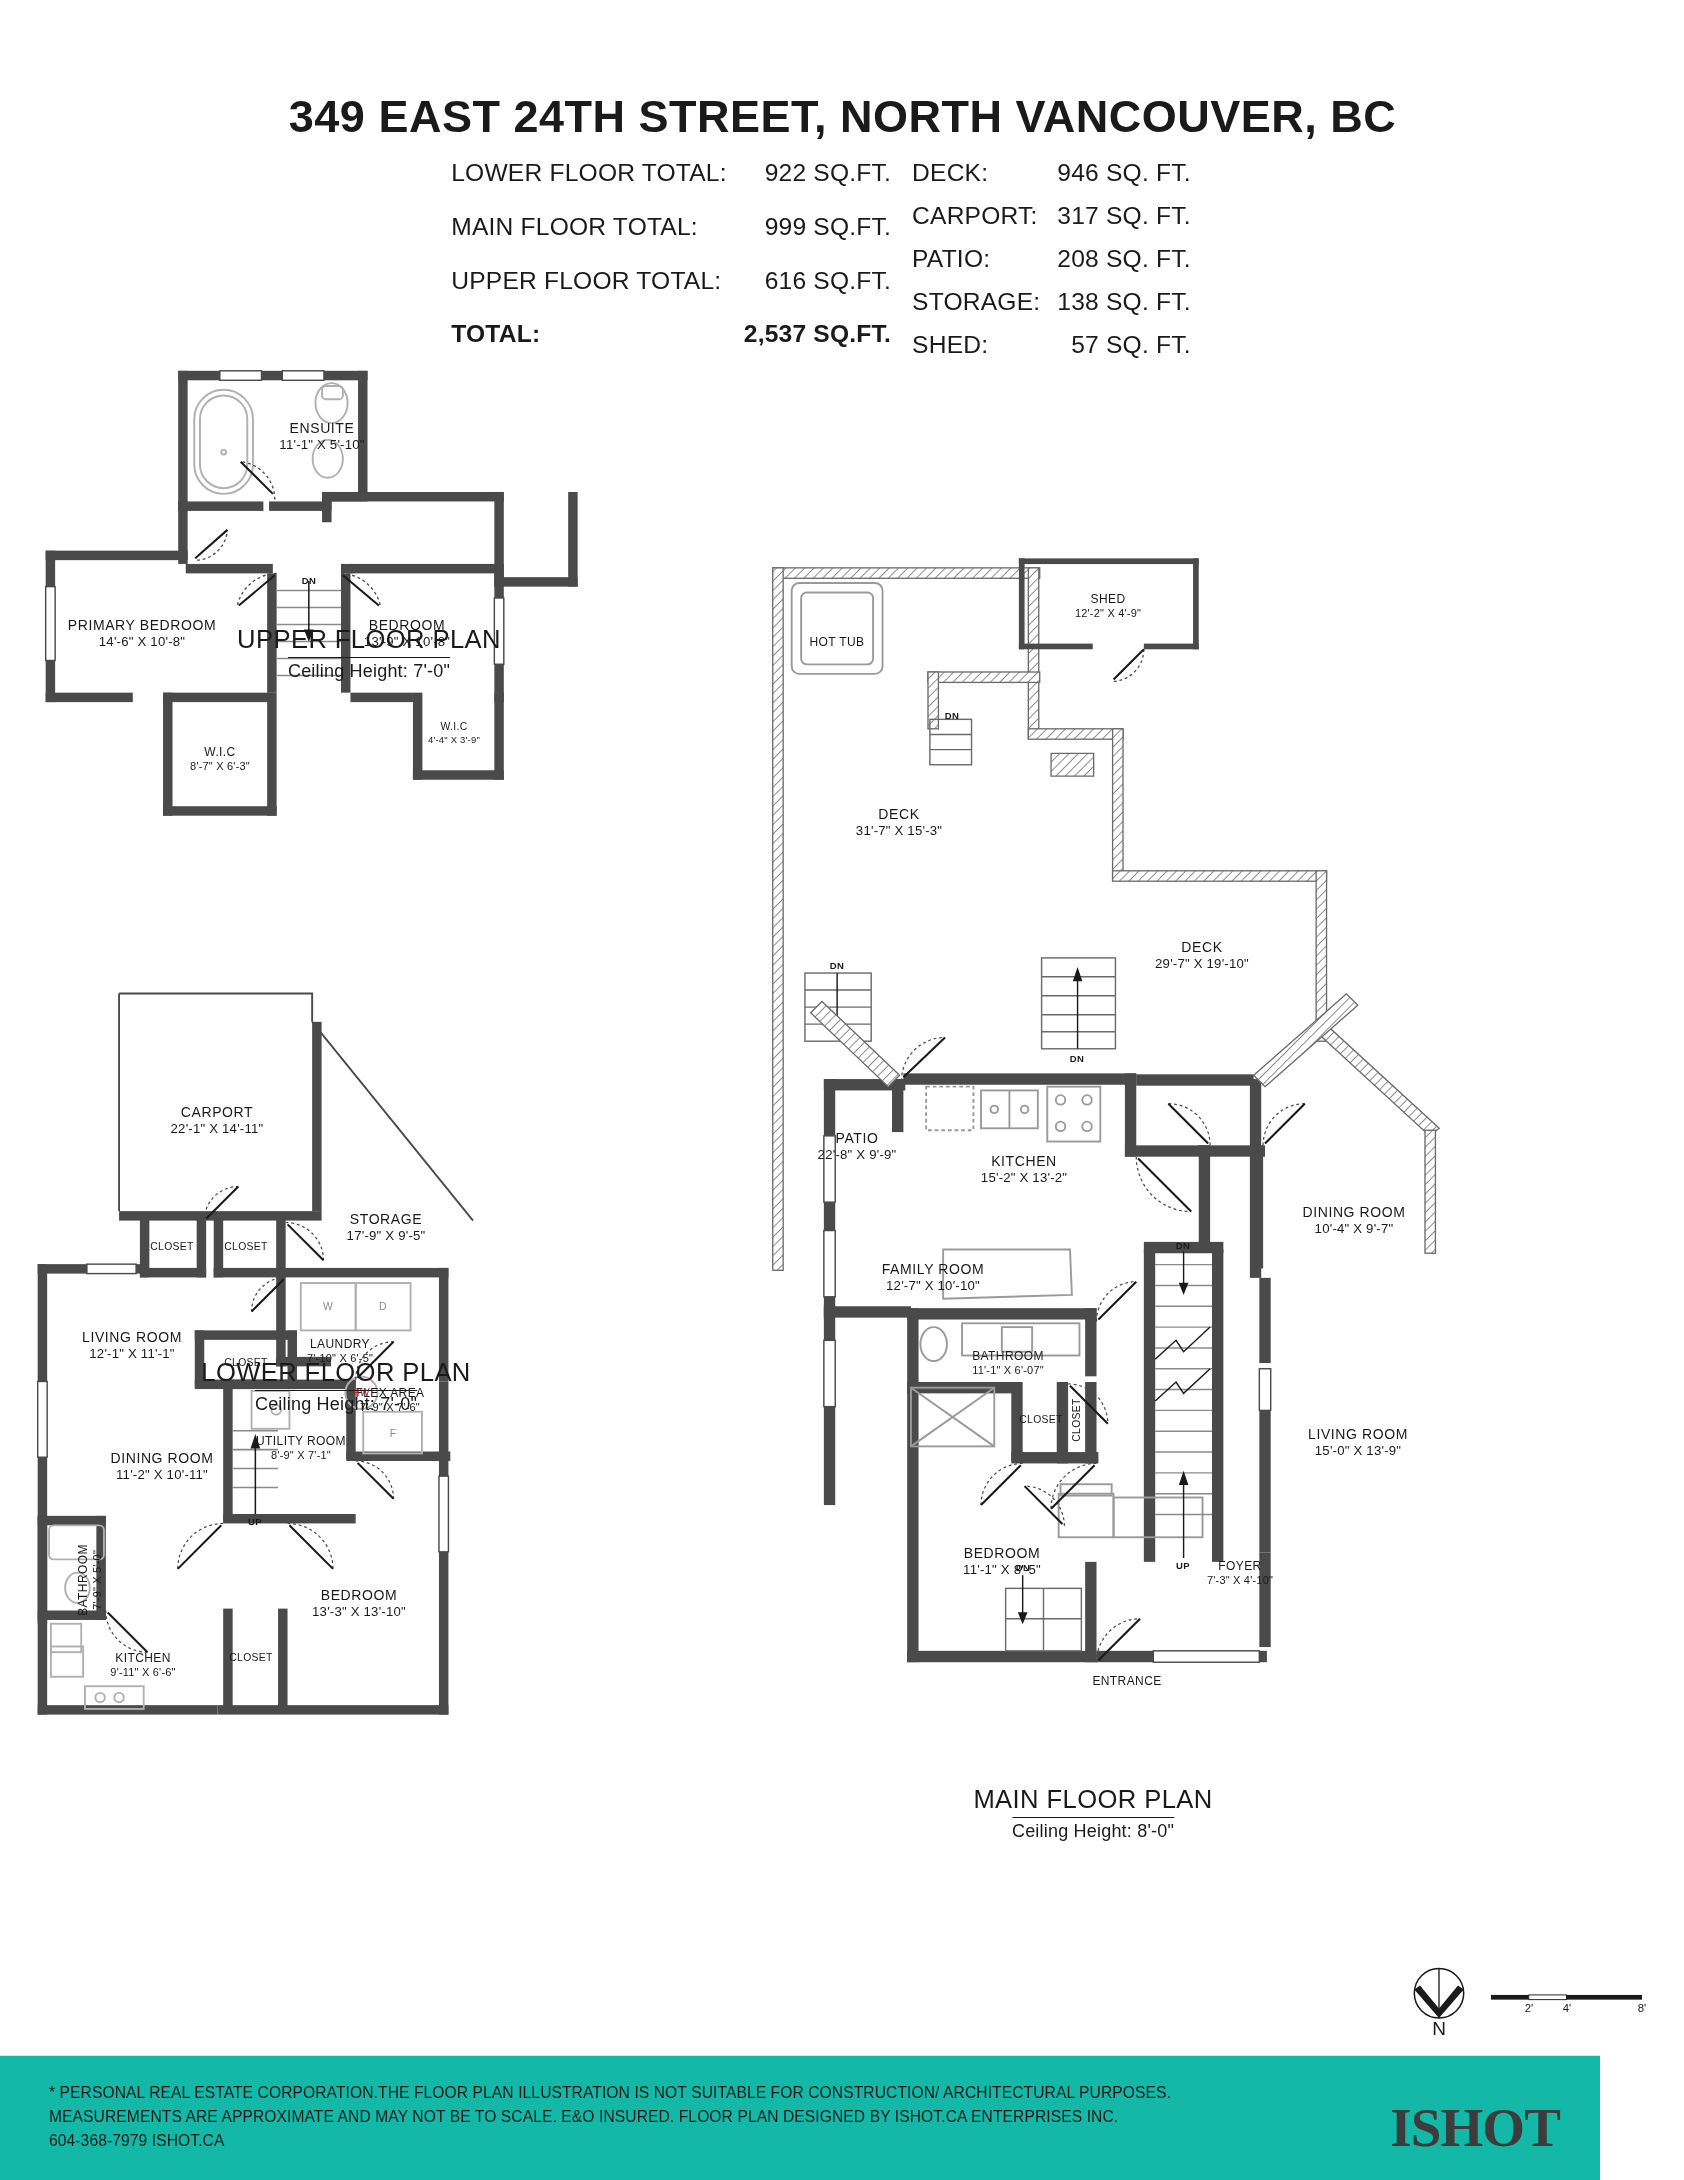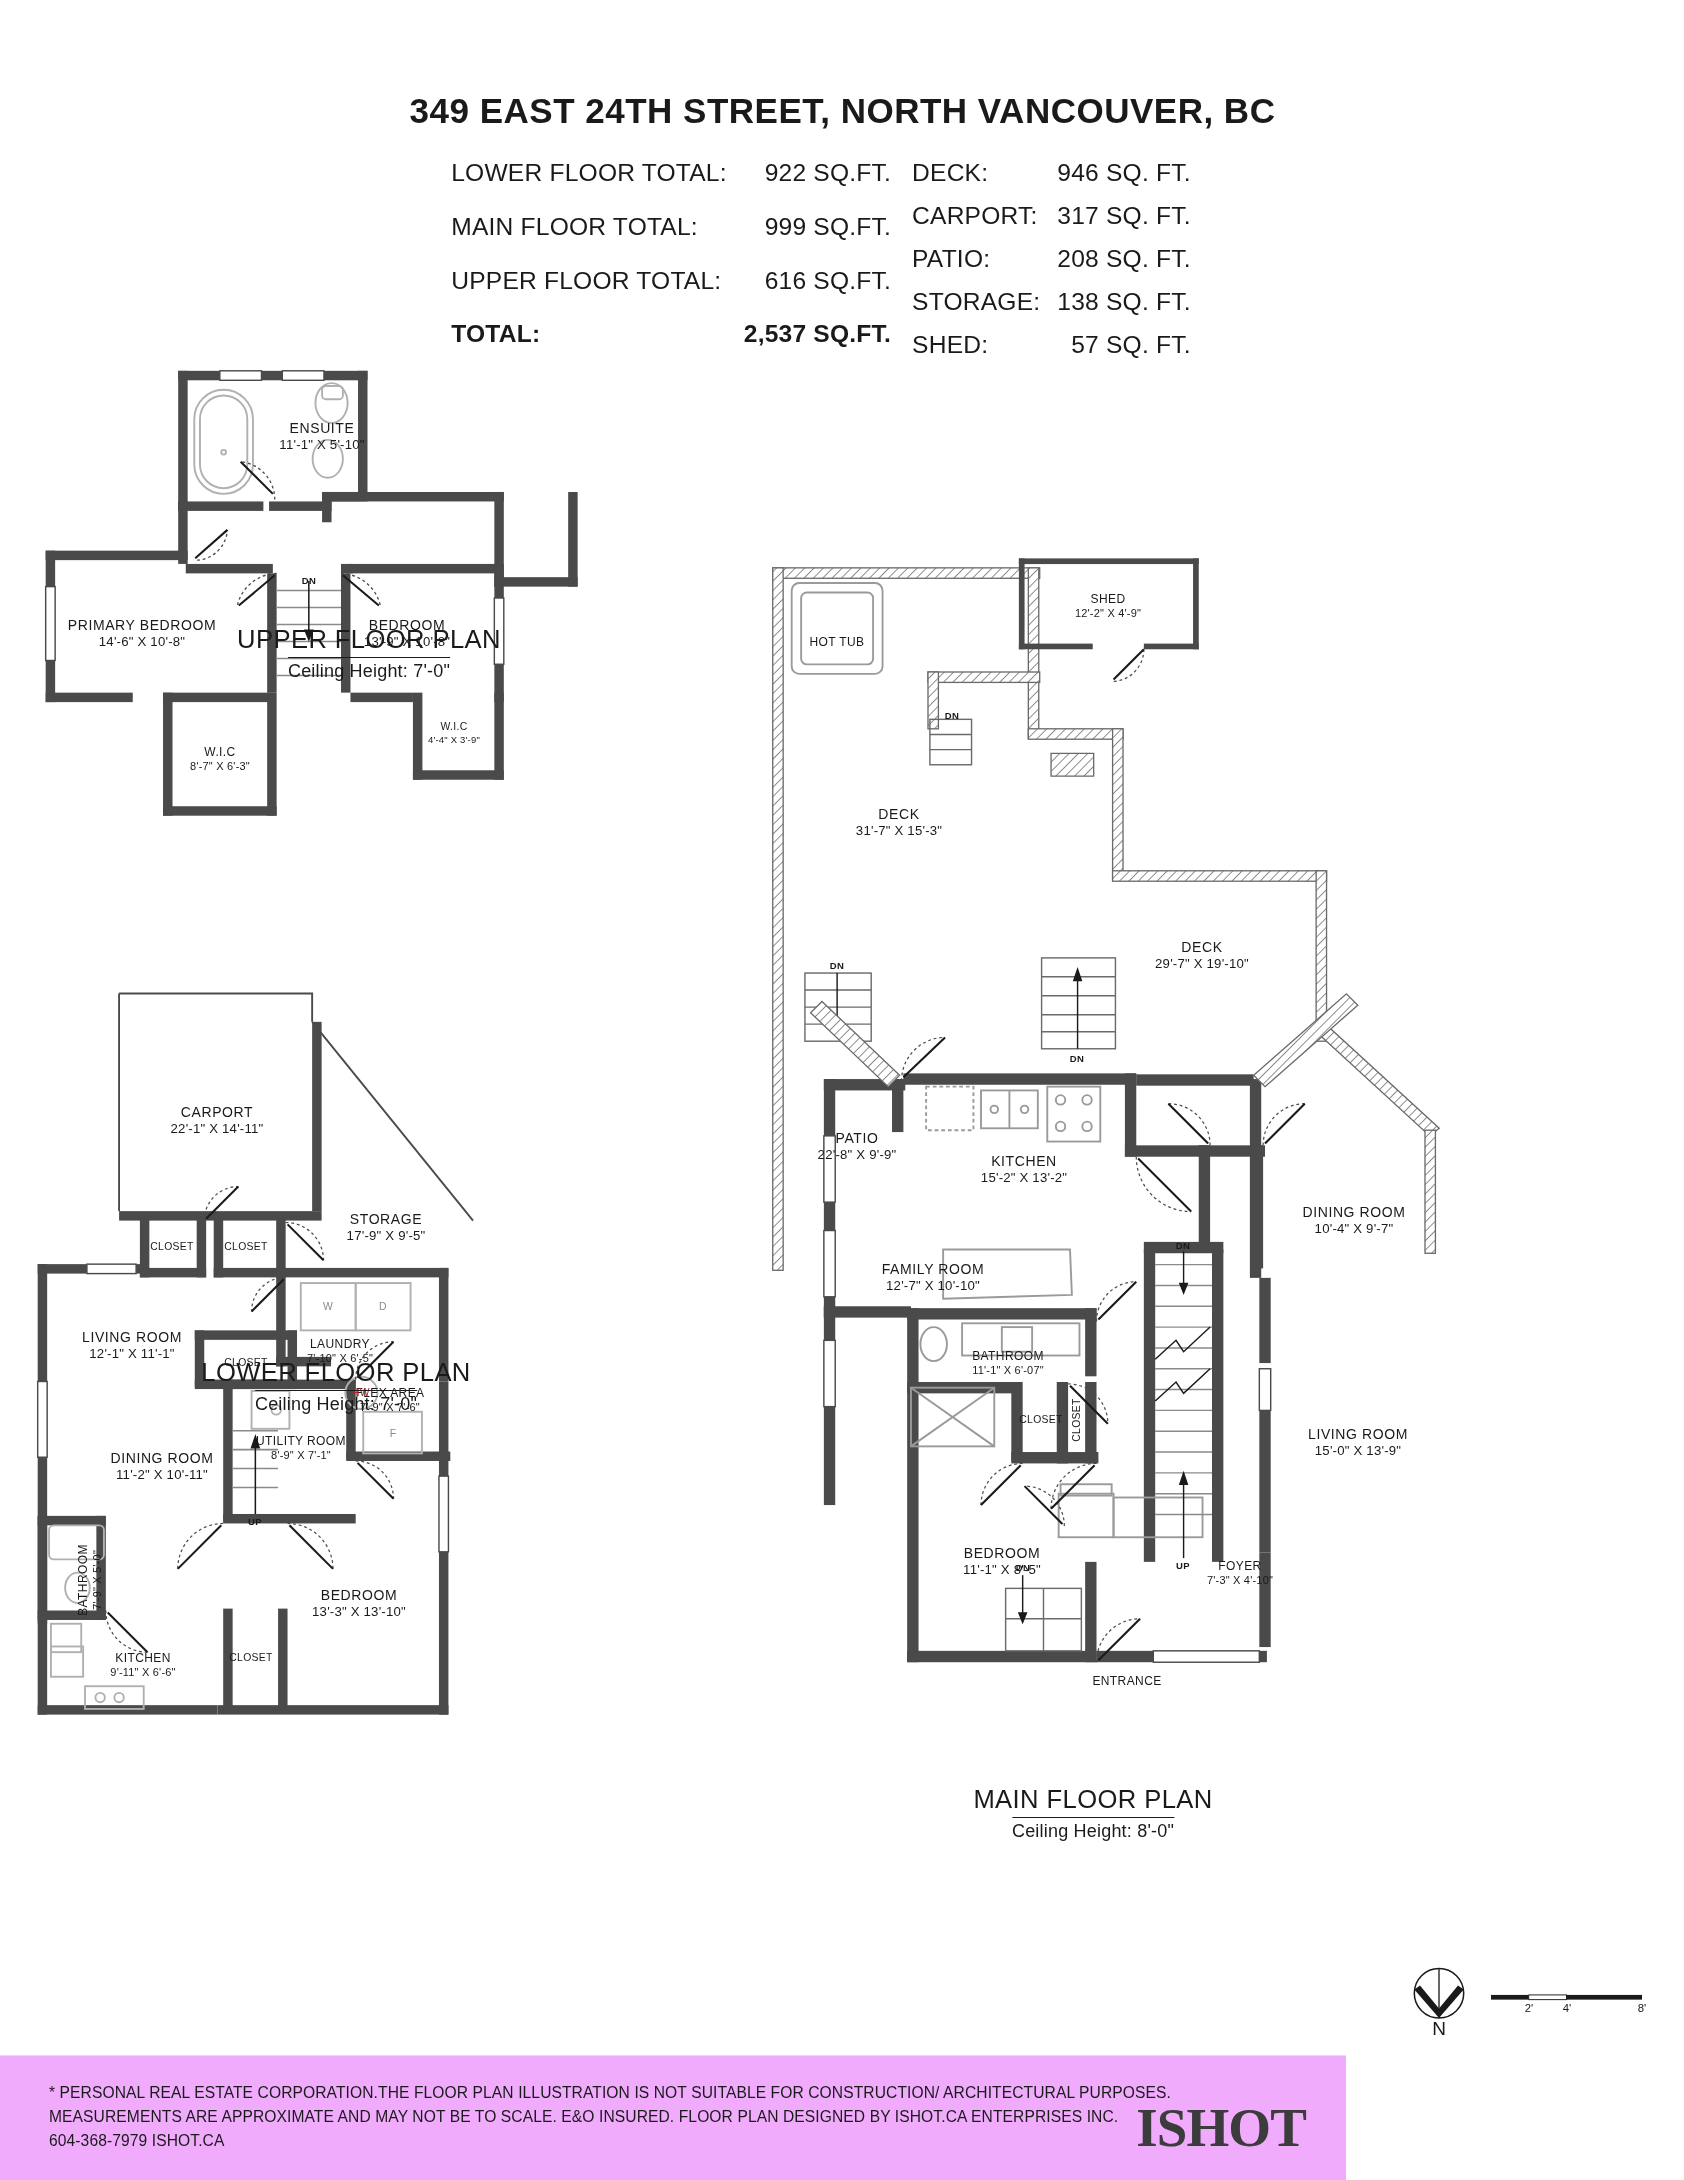--- a/index.html
+++ b/index.html
@@ -5,21 +5,21 @@
   html,body{margin:0;padding:0;background:#ffffff;}
   body{
     width:1685px;height:2180px;position:relative;overflow:hidden;
     font-family:"Liberation Sans","DejaVu Sans",sans-serif;color:#1a1a1a;
   }
   .sheet{position:absolute;inset:0;}
 
   
   .title{
     position:absolute;top:91px;left:0;width:1685px;text-align:center;
-    font-size:35px;font-weight:bold;letter-spacing:0.5px;
+    font-size:45px;font-weight:bold;letter-spacing:0.5px;
     font-family:"Liberation Sans",sans-serif;
   }
   .summary{
     position:absolute;top:159px;left:0;width:1642px;
     display:flex;justify-content:center;
   }
   .sumtable{display:flex;gap:21px;font-size:24.6px;letter-spacing:0.2px;}
   .sumcol{display:grid;grid-template-columns:auto auto;row-gap:15px;column-gap:17px;}
   .sumcol .lbl{text-align:left;white-space:nowrap;}
   .sumcol .val{text-align:right;white-space:nowrap;}
@@ -50,22 +50,22 @@
 
   
   .compass{position:absolute;left:1401px;top:1959px;}
   .compass .nlab{position:absolute;left:38px;top:59px;transform:translateX(-50%);
                  font-size:19px;}
   .scalebar{position:absolute;left:1491px;top:1990px;}
   .scalebar .tick{position:absolute;font-size:11.4px;top:12.3px;transform:translateX(-50%);}
 
   
   .footer{
-    position:absolute;left:0;top:2055px;width:1346px;height:125px;
-    background:#f0abfc;border-top:0.9px solid #e3e3e3;
+    position:absolute;left:0;top:2055px;width:1600px;height:125px;
+    background:#14b8a6;border-top:0.9px solid #e3e3e3;
   }
   .footer .ftext{position:absolute;left:49px;top:24.6px;font-size:15.6px;
                  line-height:1.55;letter-spacing:0.1px;}
   .brand{position:absolute;right:40px;top:40px;font-size:55px;font-weight:bold;
          letter-spacing:-0.9px;color:#3c3c3c;font-family:"Liberation Serif",serif;}
 </style>
 </head>
 <body>
 
 <div class="sheet">

